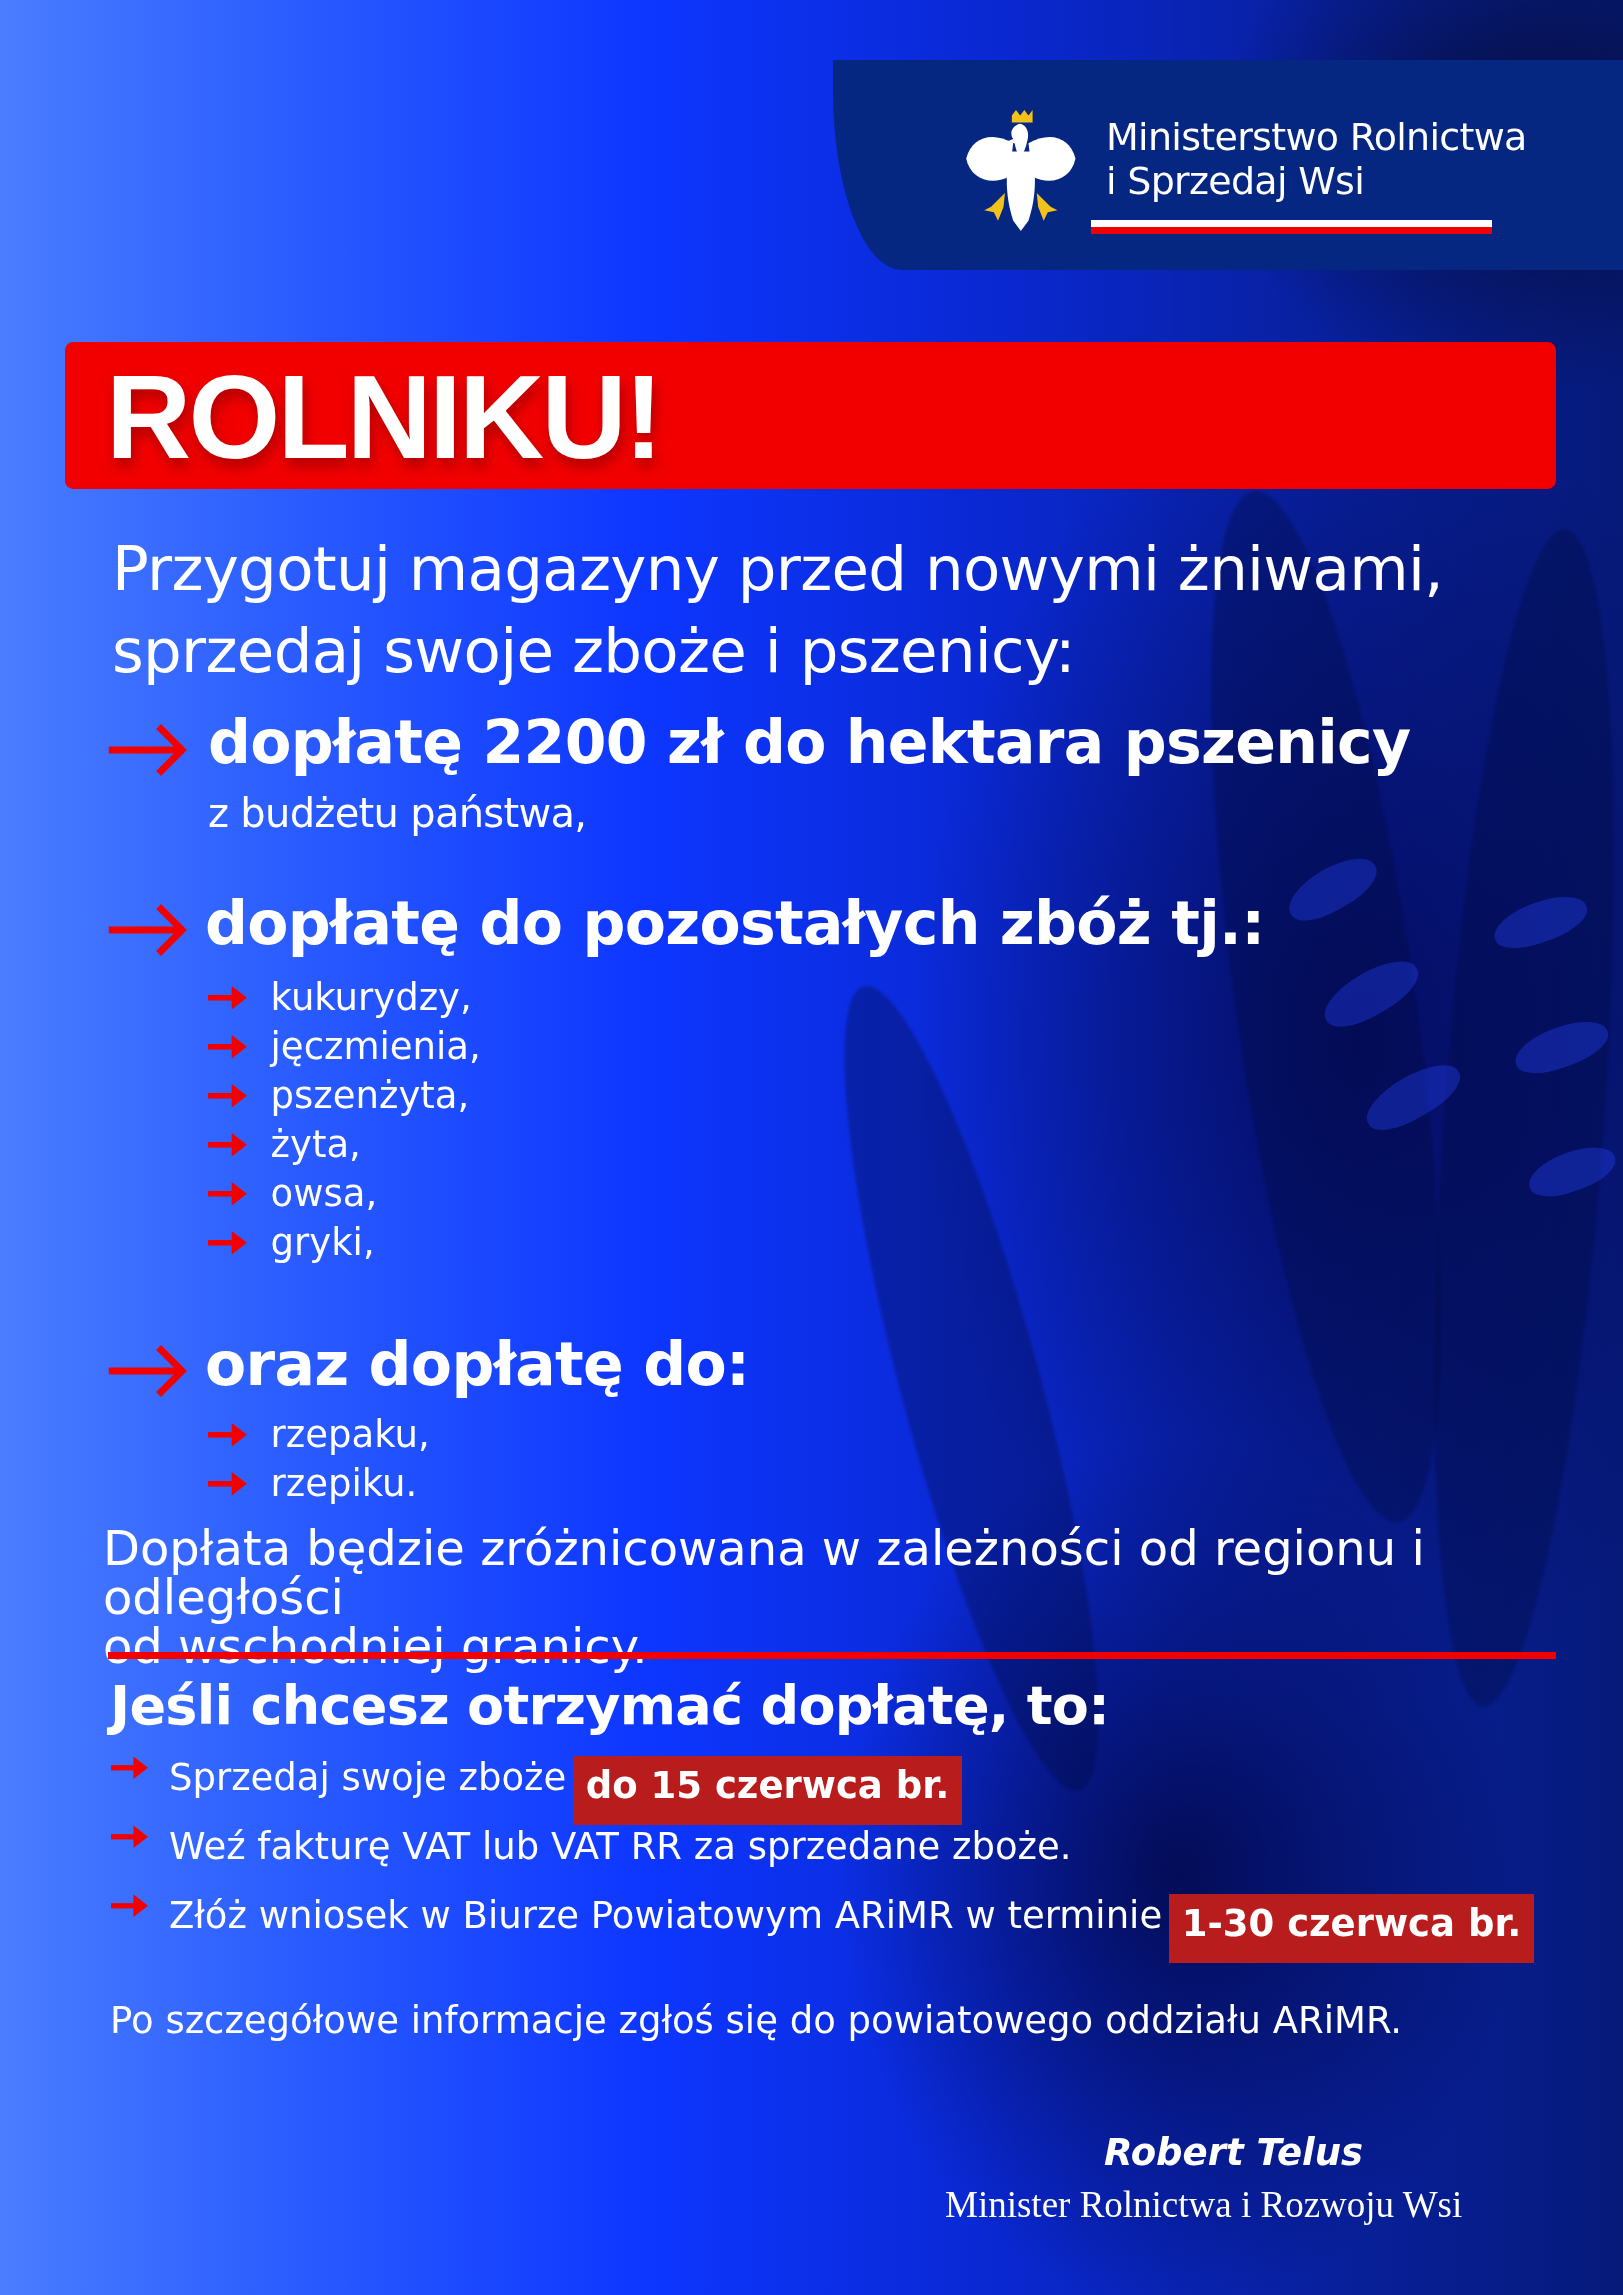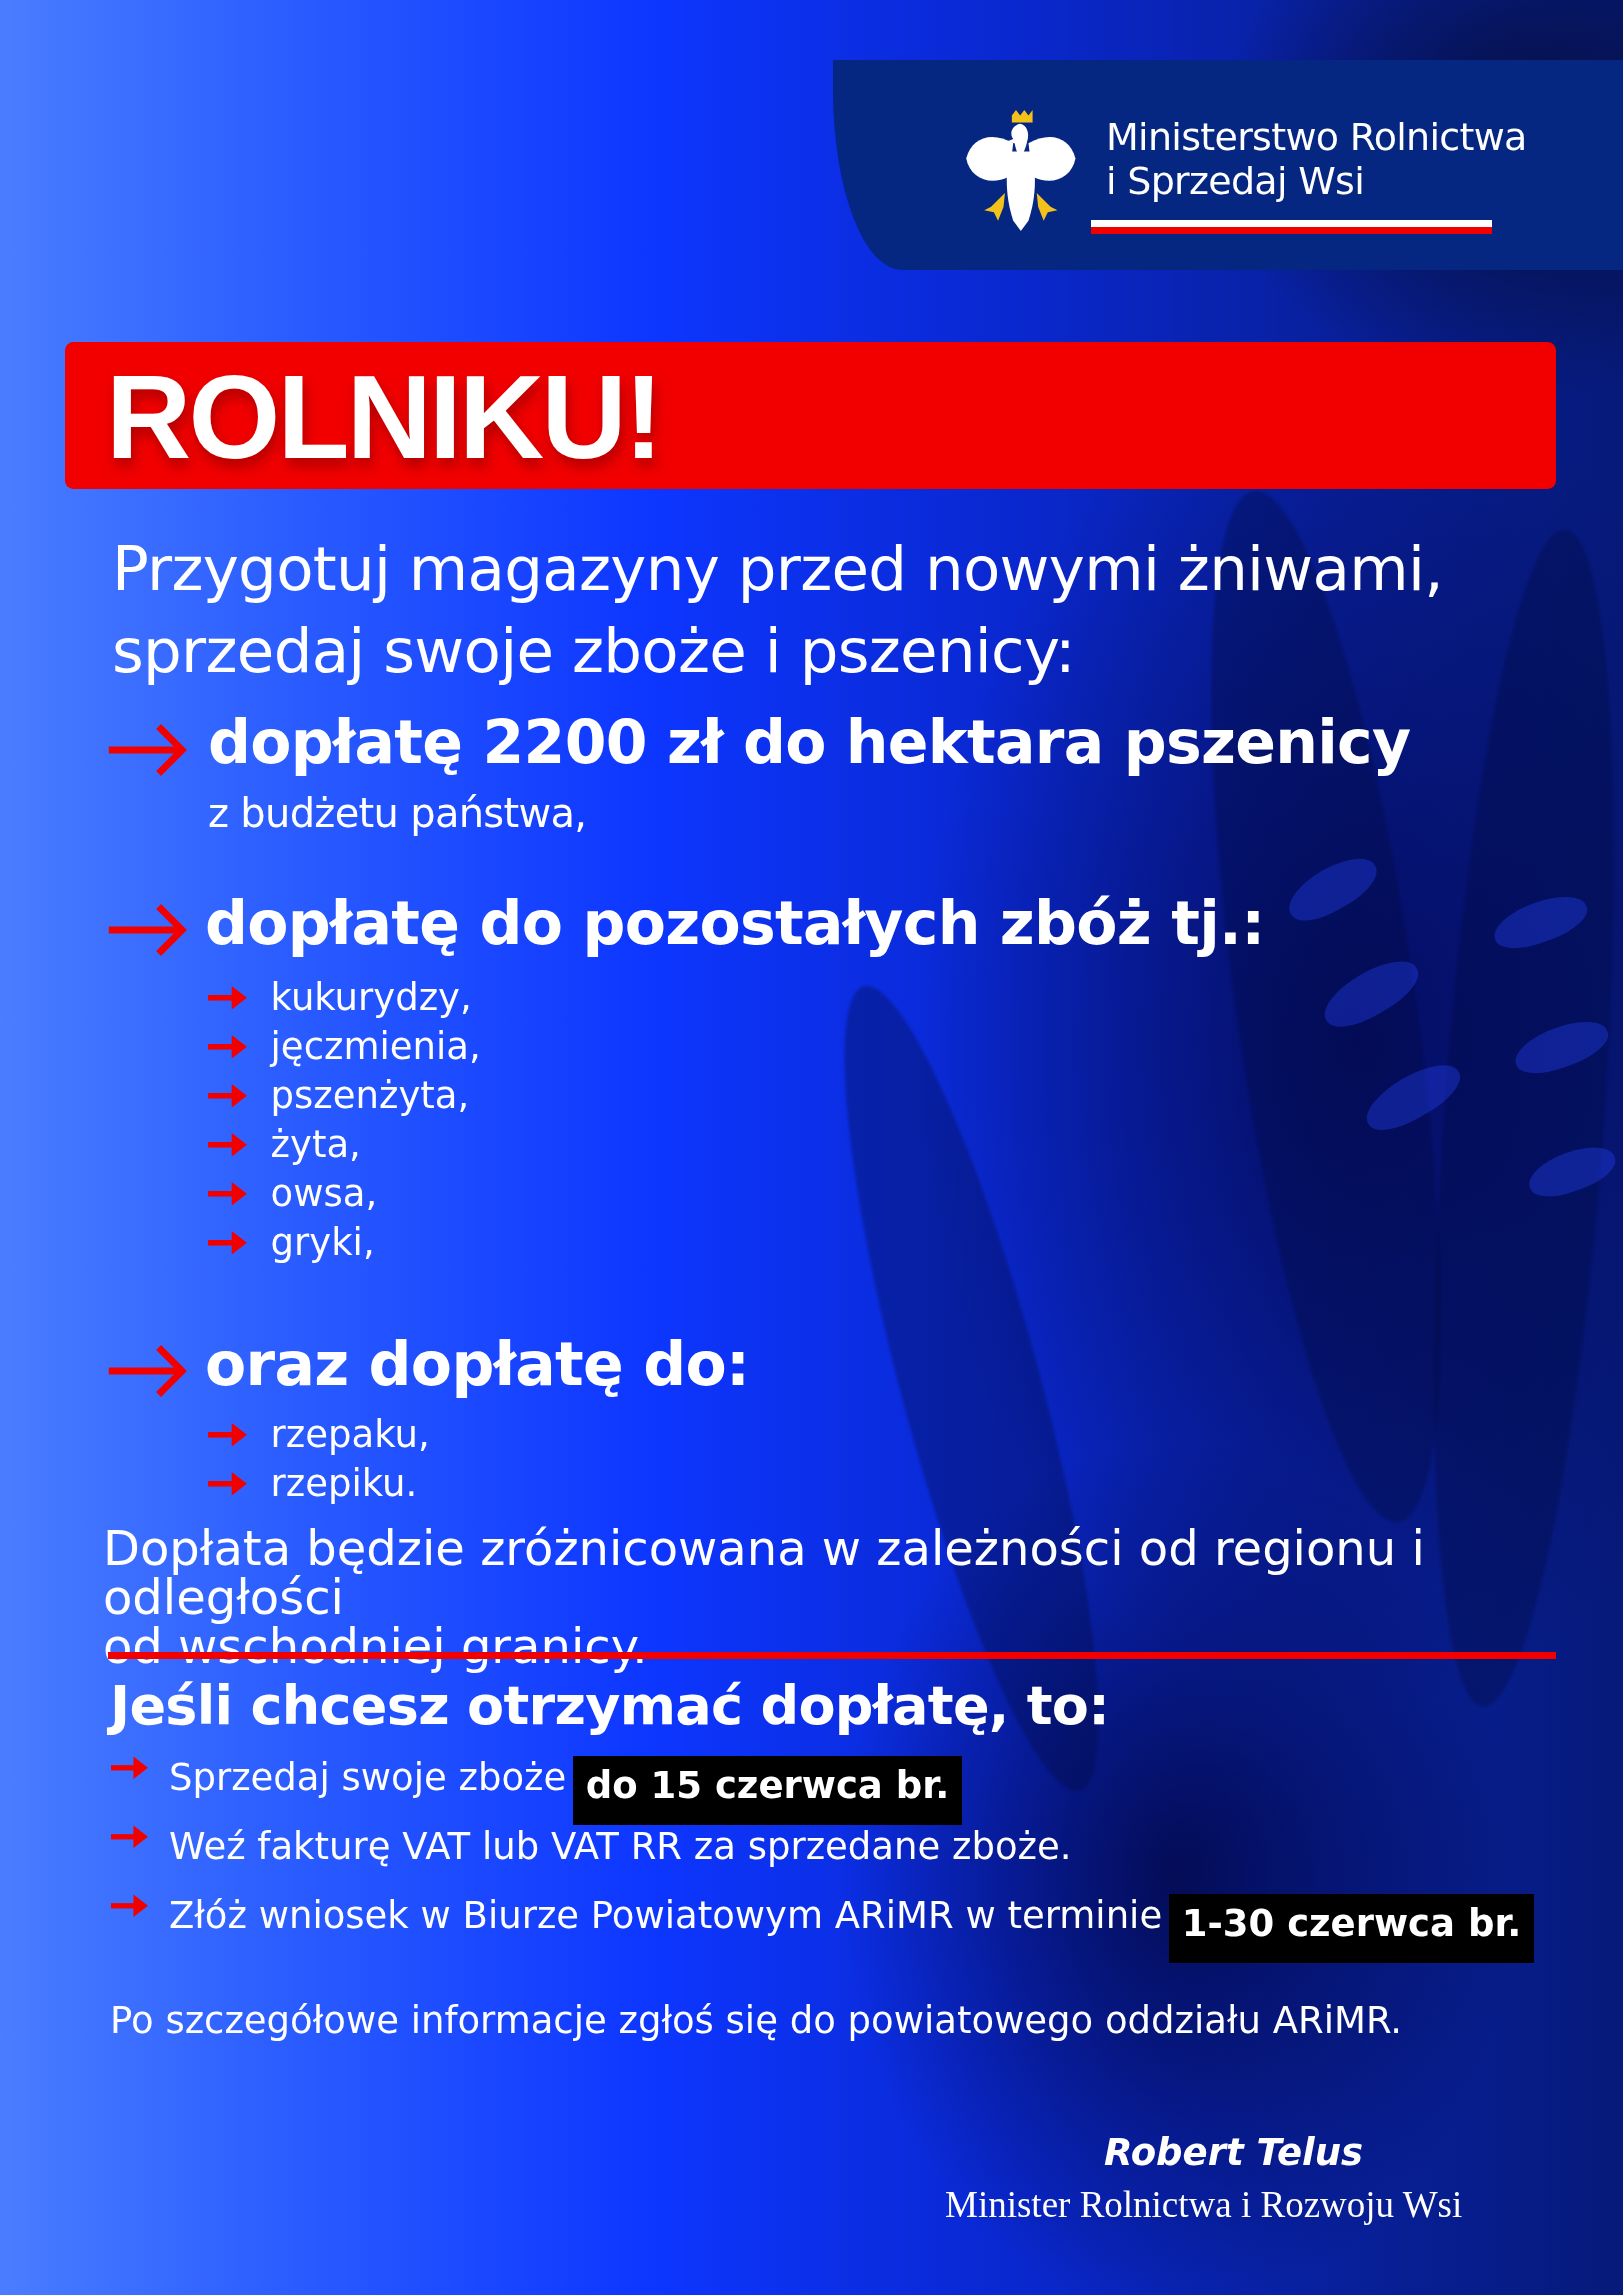--- a/index.html
+++ b/index.html
@@ -48,21 +48,21 @@
   .bullet-sub { position:absolute; font-size:40px; font-family:"DejaVu Sans", sans-serif; letter-spacing:-0.7px; }
   .small-list { position:absolute; left:208px; margin:0; padding:0; list-style:none; }
   .small-list li { display:flex; align-items:center; height:49px; font-size:37px; font-family:"DejaVu Sans", sans-serif; }
   .small-arrow { width:39px; height:23.6px; margin-right:23.6px; flex:none; }
   .note { position:absolute; left:103px; top:1524px; font-size:48px; line-height:49px; font-family:"DejaVu Sans", sans-serif; }
   .divider { position:absolute; left:108px; top:1652px; width:1448px; height:7px; background:#f20000; }
   .cta-title { position:absolute; left:110px; top:1674px; font-size:54px; font-weight:bold; font-family:"DejaVu Sans", sans-serif; letter-spacing:-0.7px; }
   .steps { position:absolute; left:111px; top:1756px; margin:0; padding:0; list-style:none; }
   .steps li { display:flex; height:69px; font-size:37px; font-family:"DejaVu Sans", sans-serif; }
   .steps .small-arrow { margin-right:21px; width:37px; height:23.6px; }
-  .hl { background:#000000; font-weight:bold; padding:2.8px 12.5px; margin-left:7px; line-height:53px; }
+  .hl { background:#b91c1c; font-weight:bold; padding:2.8px 12.5px; margin-left:7px; line-height:53px; }
   .more-info { position:absolute; left:110px; top:1999px; font-size:37px; font-family:"DejaVu Sans", sans-serif; }
   .sig-name { position:absolute; left:1104px; top:2131px; font-size:37px; font-style:italic; font-weight:bold; font-family:"DejaVu Sans", sans-serif; }
   .sig-title { position:absolute; left:945px; top:2183px; font-size:37px; font-family:Liberation Serif, serif;text-align:center; }
 </style>
 </head>
 <body>
 
 <div class="bg">
   <div class="stalk" style="left:1236px;top:486px;width:180px;height:1041px;transform:rotate(-8deg);"></div>
   <div class="stalk" style="left:1444px;top:528px;width:160px;height:1180px;transform:rotate(4deg);"></div>

